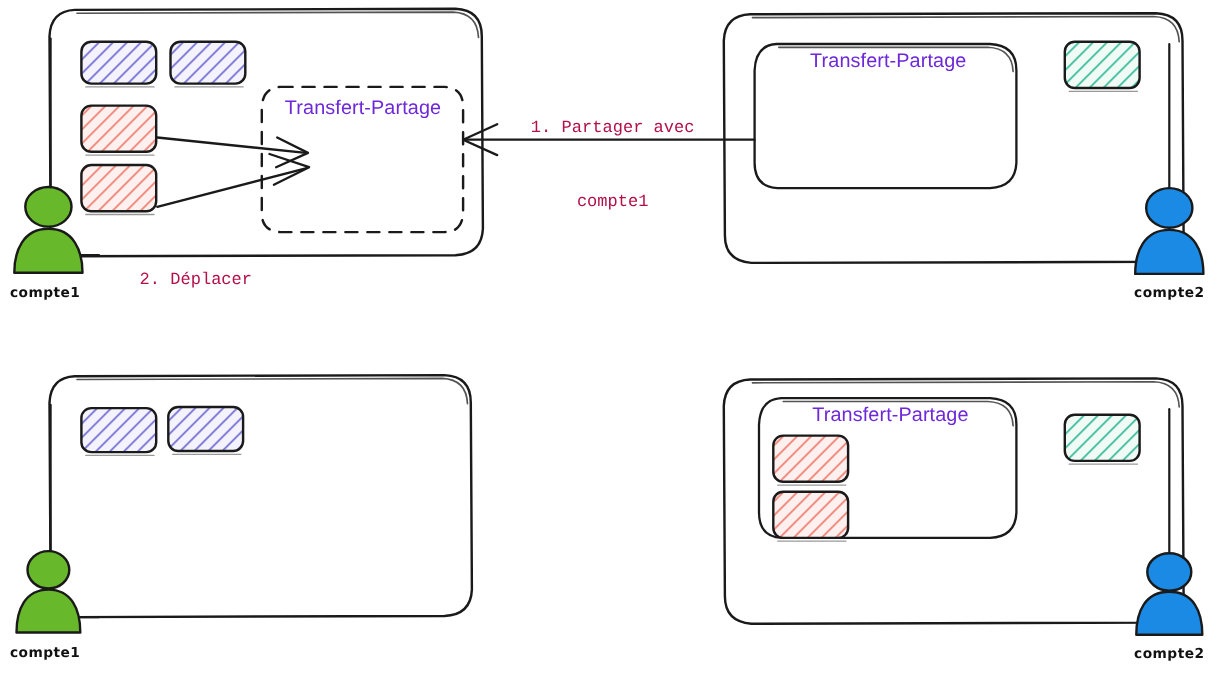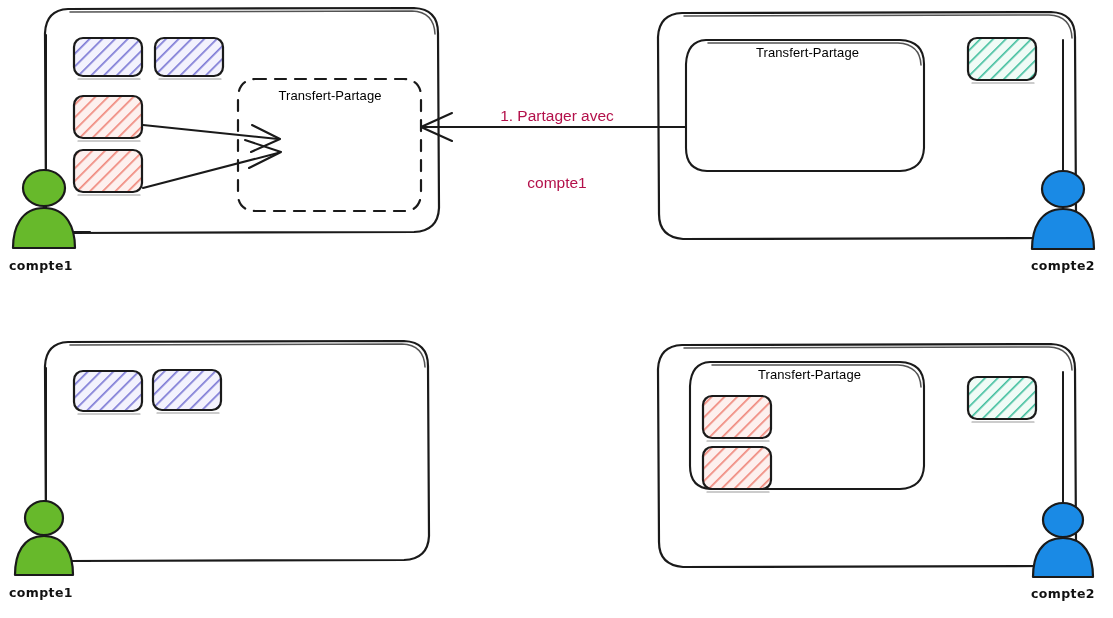--- a/index.html
+++ b/index.html
@@ -86,26 +86,26 @@
     stroke-linejoin: round;
     stroke-linecap: round;
   }
 
   .label {
     position: absolute;
     font-family: "Liberation Sans", sans-serif;
     white-space: pre;
   }
   .box-title {
-    font-size: 13px;
-    color: #000000;
+    font-size: 18px;
+    color: #6d28d9;
     letter-spacing: .1px;
   }
   .annot {
-    font-family: Liberation Sans, sans-serif;
+    font-family: Liberation Mono, monospace;
     font-size: 15.5px;
     color: #b3104a;
     text-align: center;
     line-height: 1.45;
     font-weight: 400;
   }
   .actor-label {
     font-family: "DejaVu Sans", sans-serif;
     font-size: 12.5px;
     font-weight: 700;
@@ -264,20 +264,23 @@
 
   <div class="label box-title" style="left:700px; top:45px; width:215px; text-align:center;">Transfert-Partage</div>
 
   <div class="label box-title" style="left:702px; top:367px; width:215px; text-align:center;">Transfert-Partage</div>
 
   <div class="label annot" style="left:462px; top:60px; width:190px;">
     <div>1. Partager avec</div>
     <div>compte1</div>
   </div>
 
+  <div class="label annot" style="left:108px; top:198px; width:140px;">
+    <div>2. Déplacer</div>
+  </div>
 
   <div class="label annot" style="left:443px; top:387px; width:214px;">
   </div>
 
   <div class="label actor-label" style="left:9px; top:258px;">compte1</div>
   <div class="label actor-label" style="left:1031px; top:258px;">compte2</div>
   <div class="label actor-label" style="left:9px; top:585px;">compte1</div>
   <div class="label actor-label" style="left:1031px; top:586px;">compte2</div>
 
 </div>

